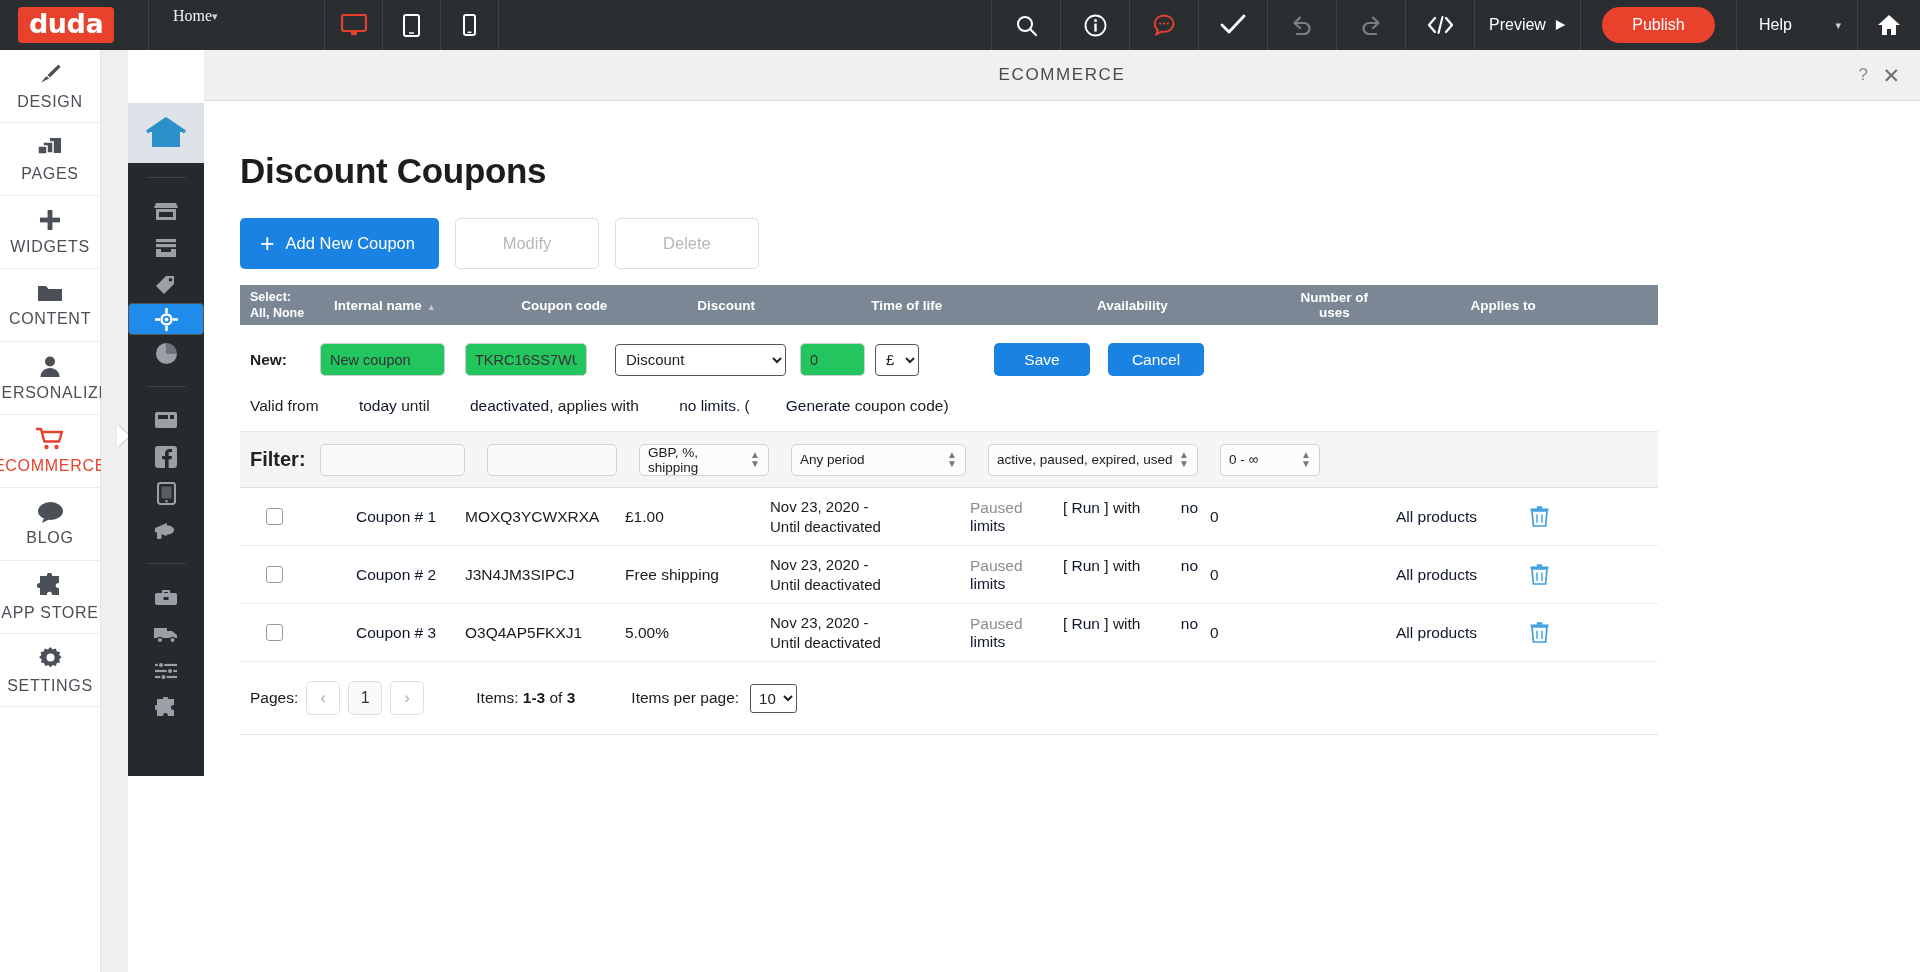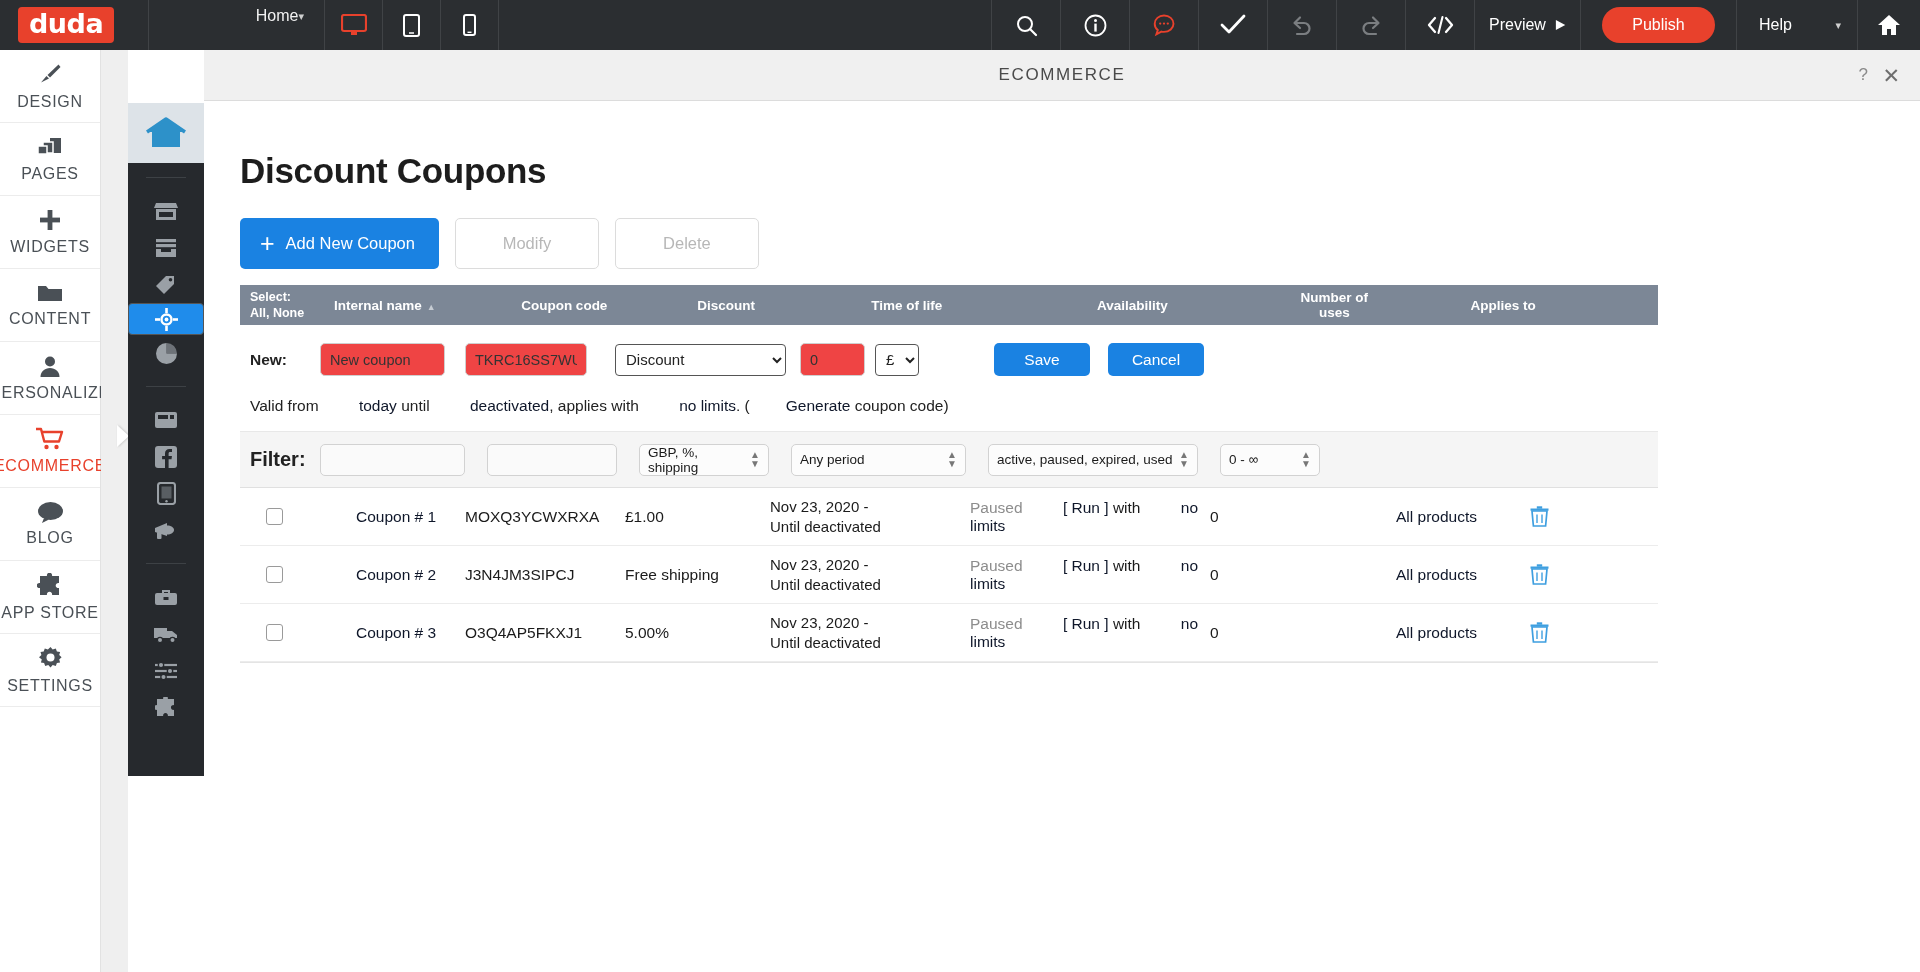--- a/index.html
+++ b/index.html
@@ -26,22 +26,22 @@
     font-size: 27px; font-weight: bold; letter-spacing: -0.5px;
     padding: 1px 11px 4px 11px; border-radius: 4px;
     font-family: "DejaVu Sans", sans-serif;
   }
   .tb-sep { width: 1px; background: #404346; }
   .tb-cell {
     display: flex; align-items: center; justify-content: center;
     padding: 0 14px; cursor: pointer;
   }
   .page-select {
-    width: 175px; justify-content: flex-end; padding: 0 20px 18px 24px;
-    font-size: 16px; color: #f2f2f2;
+    width: 175px; justify-content: flex-start; padding: 0 20px 18px 24px;
+    font-size: 16px; color: #f2f2f2; font-family: Liberation Serif, serif;
   }
   .chev { font-size: 11px; color: #cfcfcf; }
   .dev-cell { width: 57px; }
   .icon-cell { width: 68px; }
   .spacer-cell { flex: 1 1 auto; }
   .preview-cell { width: 105px; font-size: 16px; gap: 9px; }
   .publish-cell { width: 155px; }
   .publish-btn {
     background: #e8412c; color: #fff; border: none; border-radius: 19px;
     font-size: 16px; font-family: "Liberation Sans", sans-serif;
@@ -137,21 +137,21 @@
   .thead .c0 { line-height: 1.3; font-size: 12.5px; }
   .thead .ctr { text-align: center; }
   .sortarrow { font-size: 9px; color: #c6ccd3; margin-left: 5px; }
 
   .newrow { background: #fff; border-bottom: 1px solid #e8e8e8; padding: 18px 0 16px 0; }
   .newrow-top { display: flex; align-items: center; }
   .new-label { width: 80px; padding-left: 10px; font-size: 15.5px; font-weight: bold; color: #222; }
   .inp {
     font-family: "Liberation Sans", sans-serif; font-size: 14.5px; color: #333;
     border: 1px solid #cfcfcf; border-radius: 5px; height: 33px; padding: 0 9px;
-    background: #ef4444; outline: none;
+    background: #22c55e; outline: none;
   }
   .inp-name { width: 125px; }
   .inp-code { width: 122px; }
   .sel {
     font-family: "Liberation Sans", sans-serif; font-size: 15px; color: #222;
     border: 1px solid #555; border-radius: 4px; height: 32px; padding: 0 6px; background: #fff;
   }
   .sel-disc { width: 171px; }
   .inp-val { width: 65px; margin-left: 14px; }
   .sel-cur { width: 44px; margin-left: 10px; }
@@ -702,16 +702,33 @@
           <svg width="19" height="21" viewBox="0 0 19 21">
             <path d="M2 5 h15 l-1.4 15 H3.4 z" fill="none" stroke="currentColor" stroke-width="1.7"></path>
             <rect x="0.5" y="2.5" width="18" height="2.2" fill="currentColor"></rect>
             <rect x="6.8" y="0.3" width="5.4" height="2.4" fill="currentColor"></rect>
             <line x1="7" y1="8.5" x2="7" y2="17" stroke="currentColor" stroke-width="1.4"></line>
             <line x1="12" y1="8.5" x2="12" y2="17" stroke="currentColor" stroke-width="1.4"></line>
           </svg>
         </div>
       </div>
 
+      <div class="footer">
+        <span>Pages:</span>
+        <div class="pg-btn">
+          <span>‹</span>
+        </div>
+        <div class="pg-btn pg-cur">1</div>
+        <div class="pg-btn">
+          <span>›</span>
+        </div>
+        <span class="items-txt"><span>Items: </span><b>1-3</b><span> of </span><b>3</b></span>
+        <div class="ipp">
+          <span>Items per page:</span>
+          <select class="sel-ipp">
+            <option>10</option>
+          </select>
+        </div>
+      </div>
       <div class="rule"></div>
     </div>
   </div>
 </div>
 
 </body></html>

